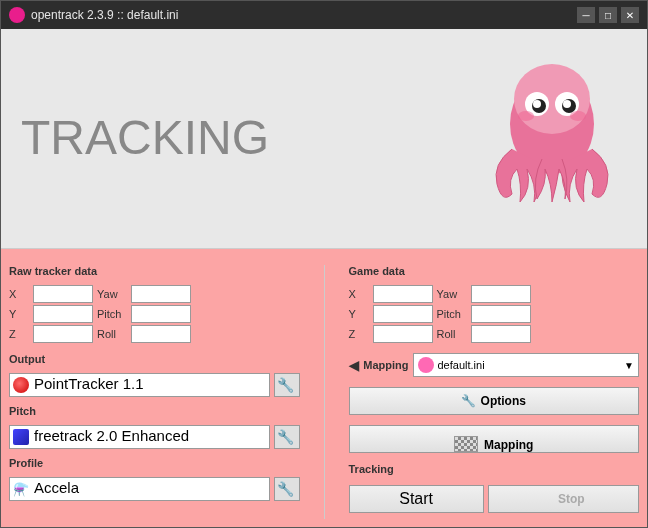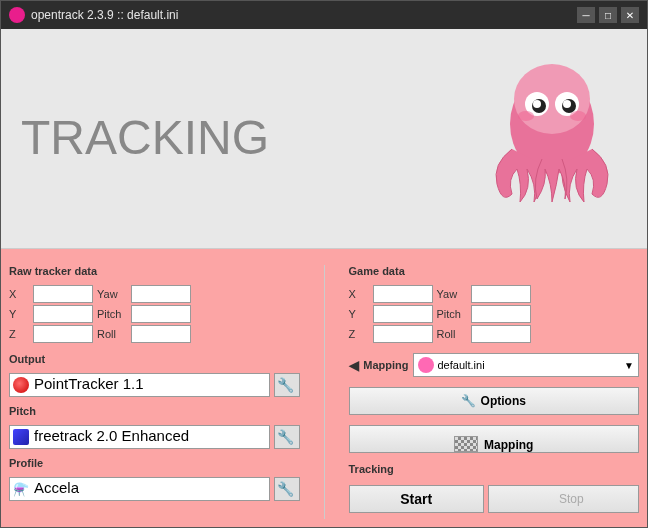--- a/index.html
+++ b/index.html
@@ -248,32 +248,32 @@
     .tracking-buttons {
       display: flex;
       gap: 4px;
     }
 
     .start-btn {
       flex: 1;
       height: 28px;
       background: linear-gradient(to bottom, #f0f0f0, #e0e0e0);
       border: 1px solid #999;
-      font-size: 14px;
-      font-weight: bold;
+      font-size: 16px;
+      font-weight: normal;
       cursor: pointer;
     }
 
     .stop-btn {
       flex: 1;
       height: 28px;
       background: linear-gradient(to bottom, #f0f0f0, #e0e0e0);
       border: 1px solid #999;
       font-size: 12px;
-      font-weight: normal;
+      font-weight: bold;
       cursor: pointer;
       color: #aaa;
       padding-left: 16px;
     }
 
     .divider-v {
       width: 1px;
       background: #ccc;
       margin: 0 4px;
     }

